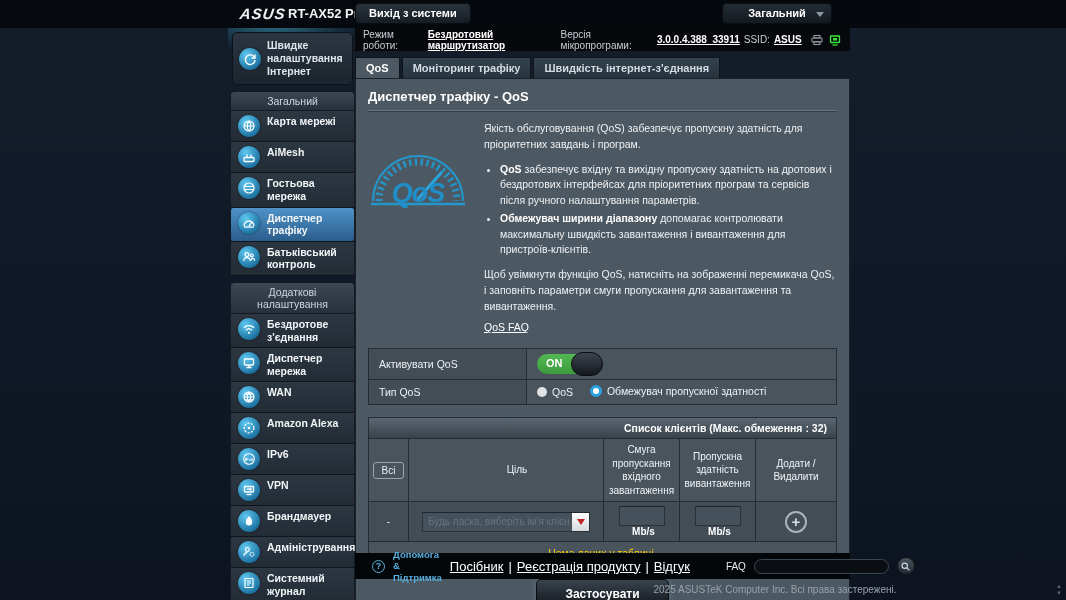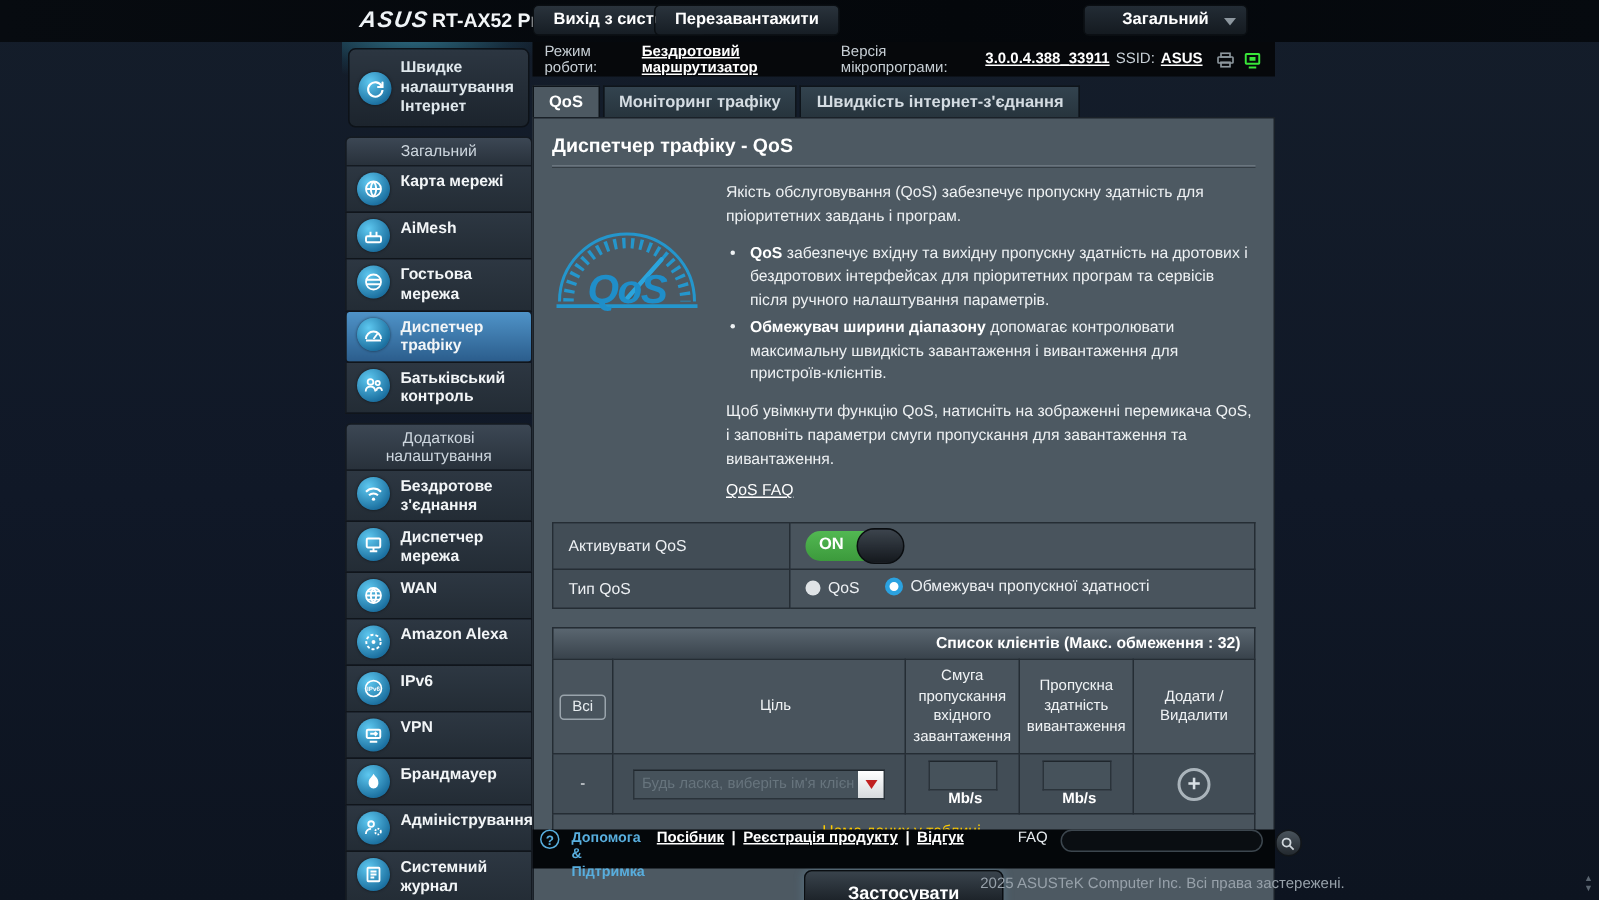--- a/index.html
+++ b/index.html
@@ -109,26 +109,26 @@
   .plus-btn { width:22px; height:22px; border:2px solid #aab4bb; border-radius:50%; display:inline-flex;
     align-items:center; justify-content:center; color:#d8dfe4; cursor:pointer; margin:0 auto; }
   .plus-btn::before { content:"+"; font-size:15px; line-height:1; font-weight:bold; }
   #empty-row td { background:#49545d; color:#ffcc00; font-size:10.5px; padding:5px; height:auto; }
   
   #apply-btn { display:block; margin:14px auto 6px auto; background:linear-gradient(#39434c,#10151a);
     border:1px solid #0a0e12; border-radius:5px; color:#fff; font-size:12px; font-weight:bold;
     padding:7px 28px; cursor:pointer; box-shadow:0 0 7px rgba(120,190,230,.25); }
   
   #footer { position:absolute; left:355px; top:553px; width:495px; height:26px; background:#04070a;
-    z-index:3; display:flex; align-items:flex-start; padding:0 5px; gap:8px; }
+    z-index:3; display:flex; align-items:center; padding:0 17px; gap:8px; }
   .help-ic { width:13px; height:13px; min-width:13px; border:1px solid #58aede; border-radius:50%;
     color:#58aede; font-size:9px; font-weight:bold; display:flex; align-items:center; justify-content:center; }
   .help-ic::before { content:"?"; }
   #help-text { font-size:9.5px; font-weight:bold; color:#58aede; width:62px; line-height:1.2; cursor:pointer; }
-  #footer-links { font-size:10px; font-weight:bold; color:#fff; white-space:nowrap; }
+  #footer-links { font-size:13px; font-weight:normal; color:#fff; white-space:nowrap; }
   #footer-links a { color:#fff; text-decoration:underline; cursor:pointer; }
   #footer-links .sep { margin:0 5px; text-decoration:none; }
   #faq-label { margin-left:28px; font-size:10px; color:#e8edf0; }
   #faq-search { width:138px; height:15px; border:1px solid #3c464e; border-radius:8px;
     background:#0a0e12; color:#cfd6db; font-size:9px; padding:0 8px; }
   #faq-go { width:18px; height:18px; min-width:18px; border-radius:50%; background:linear-gradient(#49535b,#23292f);
     border:1px solid #12161a; display:flex; align-items:center; justify-content:center; cursor:pointer; }
   
   #copyright { position:absolute; left:540px; top:584px; width:470px; text-align:center;
     font-size:10px; color:#97a1aa; z-index:3; }
@@ -139,21 +139,20 @@
 </head>
 <body>
 
 <div id="top-header"></div>
 <div id="teal-decor"></div>
 
 <div id="header-inner">
   <span class="asus-logo">ASUS</span>
   <span class="model-name">RT-AX52 Pro</span>
   <button class="hdr-btn" id="btn-logout">Вихід з системи</button>
-  <button class="hdr-btn" id="btn-reboot">Перезавантажити</button>
   <div id="lang-select">
     <span>Загальний</span>
     <span class="caret"></span>
   </div>
 </div>
 
 <div id="info-bar">
   <span>Режим роботи:</span>
   <a>Бездротовий маршрутизатор</a>
   <span>Версія мікропрограми:</span>

